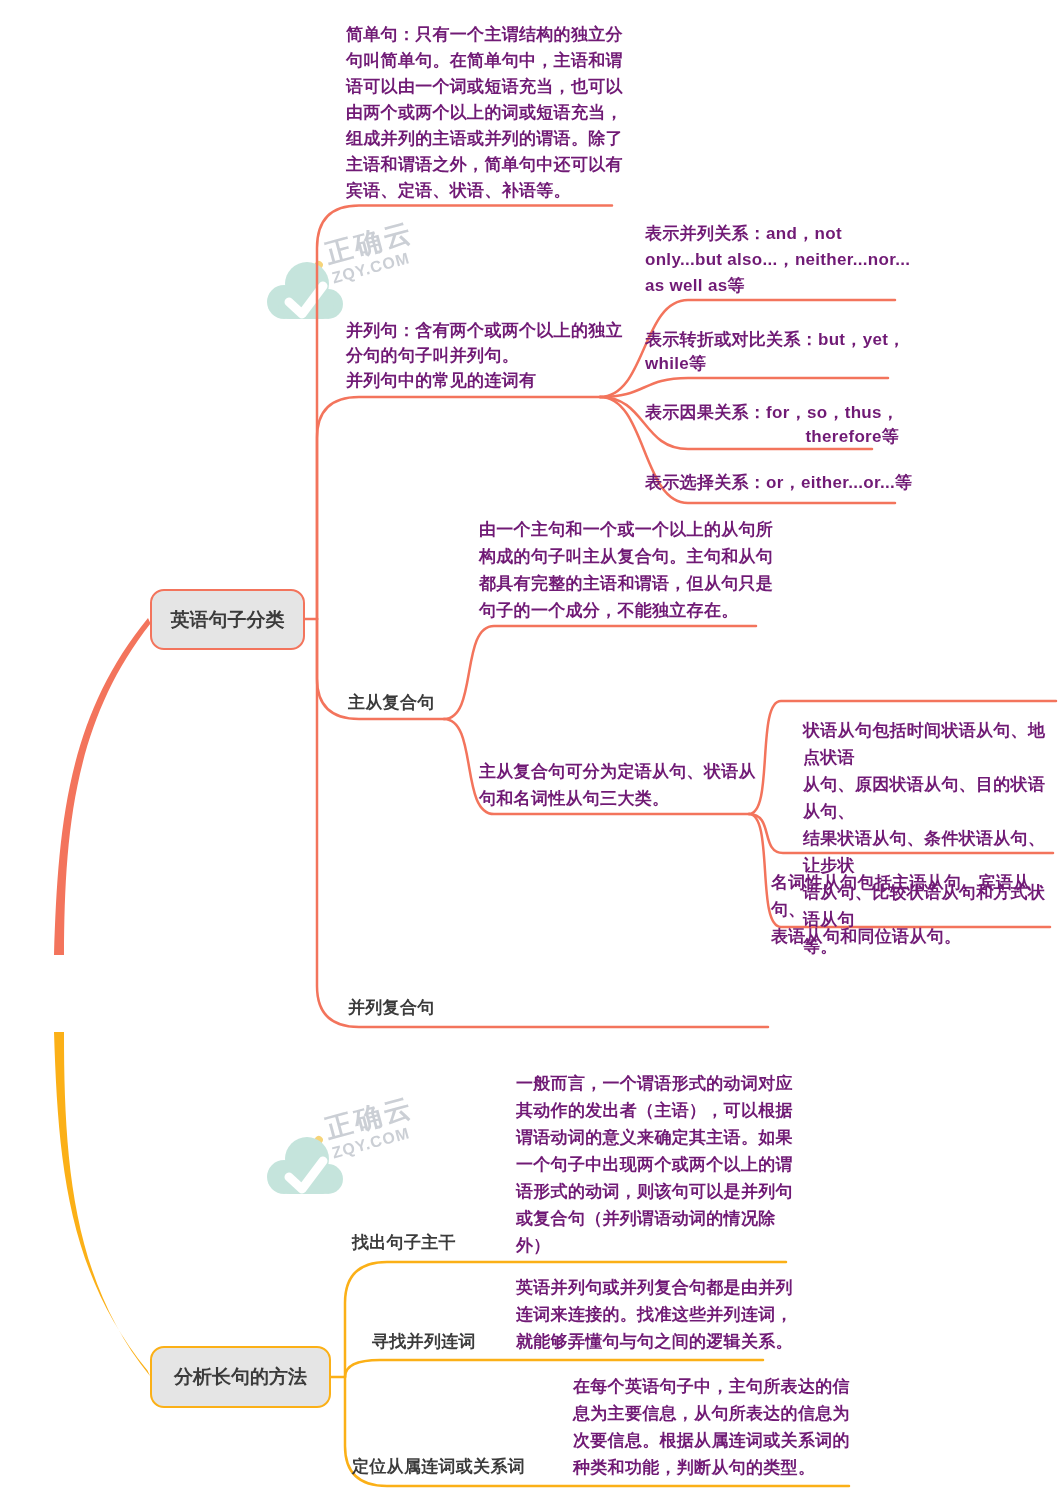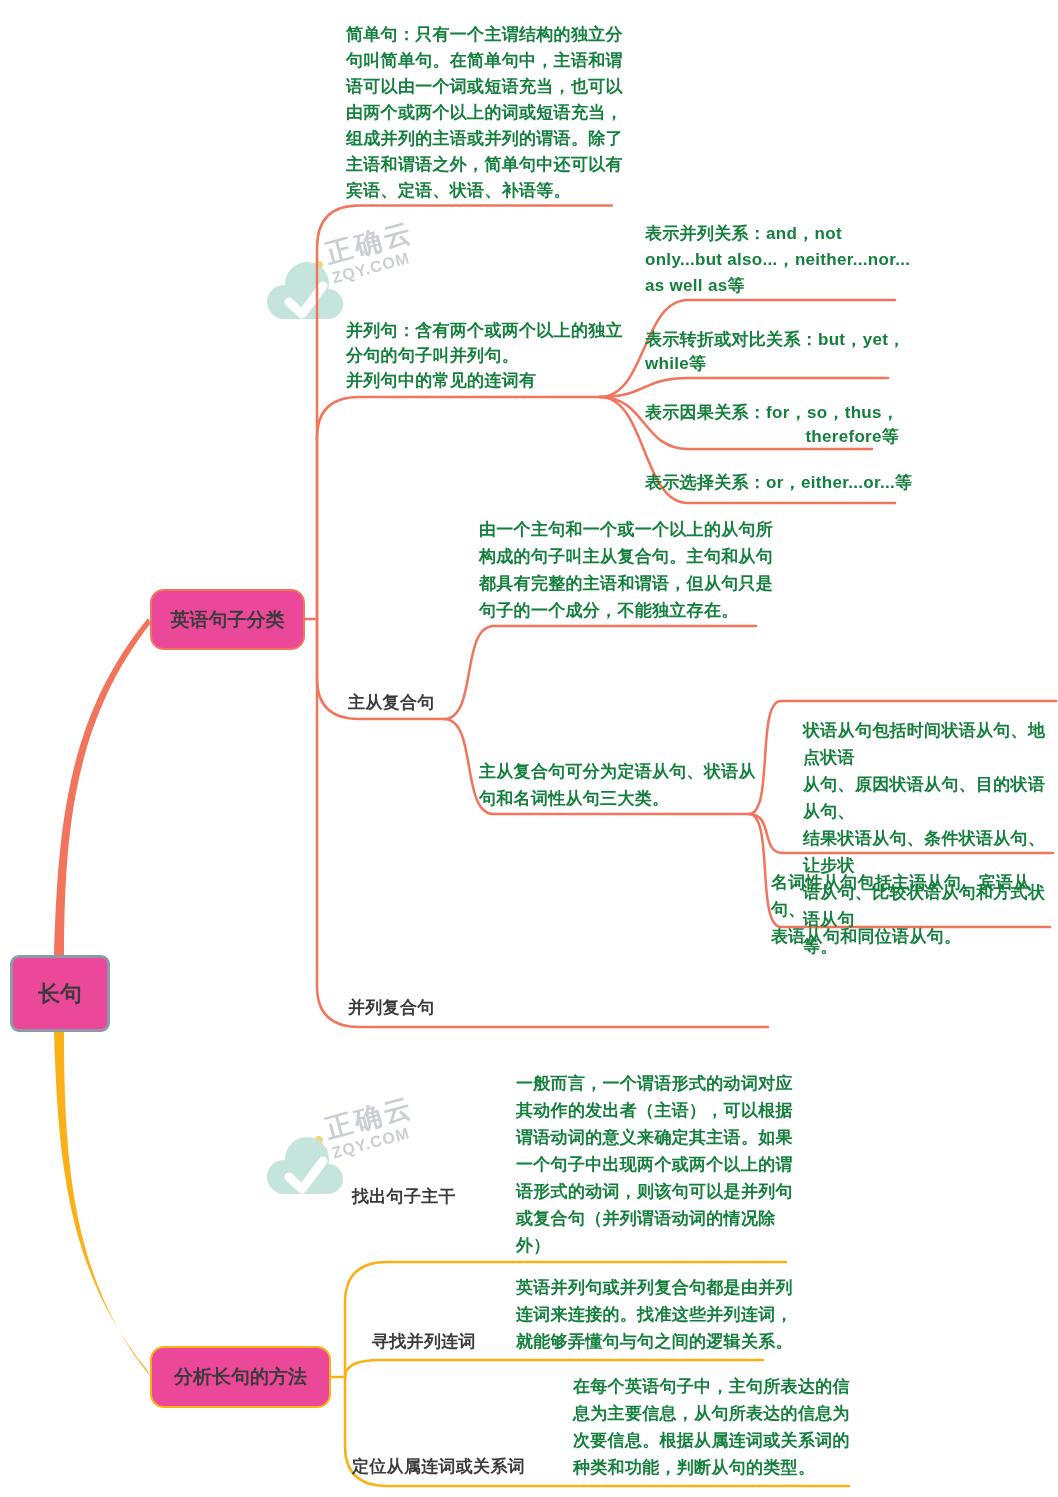--- a/index.html
+++ b/index.html
@@ -5,47 +5,47 @@
   html,body{margin:0;padding:0;background:#fff;}
   #canvas{position:relative;width:1058px;height:1497px;background:#ffffff;overflow:hidden;
           font-family:"Liberation Sans",sans-serif;}
   
   #wires{position:absolute;left:0;top:0;width:1058px;height:1497px;}
   .c{stroke:#F3745C;stroke-width:2.5;fill:none;stroke-linecap:round;}
   .y{stroke:#FBB017;stroke-width:2.5;fill:none;stroke-linecap:round;}
   .cfill{fill:#F3745C;stroke:none;}
   .yfill{fill:#FBB017;stroke:none;}
   
-  .topic-box{position:absolute;background:#ec4899;display:flex;align-items:center;justify-content:center;
+  .topic-box{position:absolute;background:#e5e5e5;display:flex;align-items:center;justify-content:center;
              font-weight:700;color:#3B3B3B;box-sizing:border-box;white-space:nowrap;}
   .box-root{left:10px;top:955px;width:100px;height:77px;border:3px solid #8D99A8;border-radius:9px;font-size:22px;}
   .box-cls{left:150px;top:589px;width:155px;height:61px;border:2.5px solid #F3745C;border-radius:14px;font-size:19px;}
   .box-method{left:150px;top:1346px;width:181px;height:62px;border:2.5px solid #FBB017;border-radius:14px;font-size:19px;}
   
-  .tb{position:absolute;font-weight:700;color:#15803d;font-size:17px;line-height:27px;
+  .tb{position:absolute;font-weight:700;color:#701a75;font-size:17px;line-height:27px;
       white-space:pre-line;letter-spacing:.3px;}
   .tb-simple{left:346px;top:22px;line-height:26px;}
   .tb-compound{left:346px;top:318px;line-height:25px;}
   .tb-conj1{left:645px;top:221px;line-height:26px;}
   .tb-conj2{left:645px;top:328px;line-height:24px;}
   .tb-conj3{left:645px;top:401px;line-height:24px;text-align:right;}
   .tb-conj4{left:645px;top:471px;line-height:24px;}
   .tb-complex-def{left:479px;top:516px;}
   .tb-complex-cls{left:479px;top:758px;}
   .tb-type1{left:771px;top:645px;}
   .tb-type2{left:771px;top:717px;margin-left:32px;}
   .tb-type3{left:771px;top:869px;}
   .tb-ccomplex{left:479px;top:943px;}
   .tb-step1{left:516px;top:1070px;}
   .tb-step2{left:516px;top:1274px;}
   .tb-step3{left:573px;top:1373px;}
   .lbl{position:absolute;font-weight:700;color:#3B3B3B;font-size:17px;white-space:nowrap;letter-spacing:.3px;}
   .lbl-complex{left:348px;top:691px;}
   .lbl-ccomplex{left:348px;top:996px;}
-  .lbl-step1{left:352px;top:1185px;}
+  .lbl-step1{left:352px;top:1231px;}
   .lbl-step2{left:372px;top:1330px;}
   .lbl-step3{left:352px;top:1455px;}
   
   .wm{position:absolute;opacity:.9;}
   .wm-text{position:absolute;transform:rotate(-15deg);transform-origin:left top;color:#C6CAD1;font-weight:700;}
   .wm-text .brand{font-size:27px;letter-spacing:3px;line-height:30px;}
   .wm-text .domain{font-size:16px;letter-spacing:1px;line-height:20px;}
   .wm1c{left:262px;top:252px;} .wm1t{left:322px;top:240px;}
   .wm2c{left:262px;top:1127px;} .wm2t{left:322px;top:1115px;}
 </style>
@@ -99,23 +99,20 @@
     <path class="c" d="M749 814 C774 814 756 701 781 701 H1056"></path>
     <path class="c" d="M749 814 C774 814 760 853 783 853 H1053"></path>
     <path class="c" d="M749 814 C774 814 756 927 781 927 H1050"></path>
 
     <path class="y" d="M331 1377 H345"></path>
     <path class="y" d="M345 1377 V1303 Q345 1262 387 1262 H786"></path>
     <path class="y" d="M345 1377 Q345 1360 380 1360 H763"></path>
     <path class="y" d="M345 1377 V1446 Q345 1486 387 1486 H849"></path>
   </svg>
 
-  <div class="topic-box box-root">
-    <span>长句</span>
-  </div>
   <div class="topic-box box-cls">
     <span>英语句子分类</span>
   </div>
   <div class="topic-box box-method">
     <span>分析长句的方法</span>
   </div>
 
   <div class="tb tb-simple">简单句：只有一个主谓结构的独立分
 句叫简单句。在简单句中，主语和谓
 语可以由一个词或短语充当，也可以

